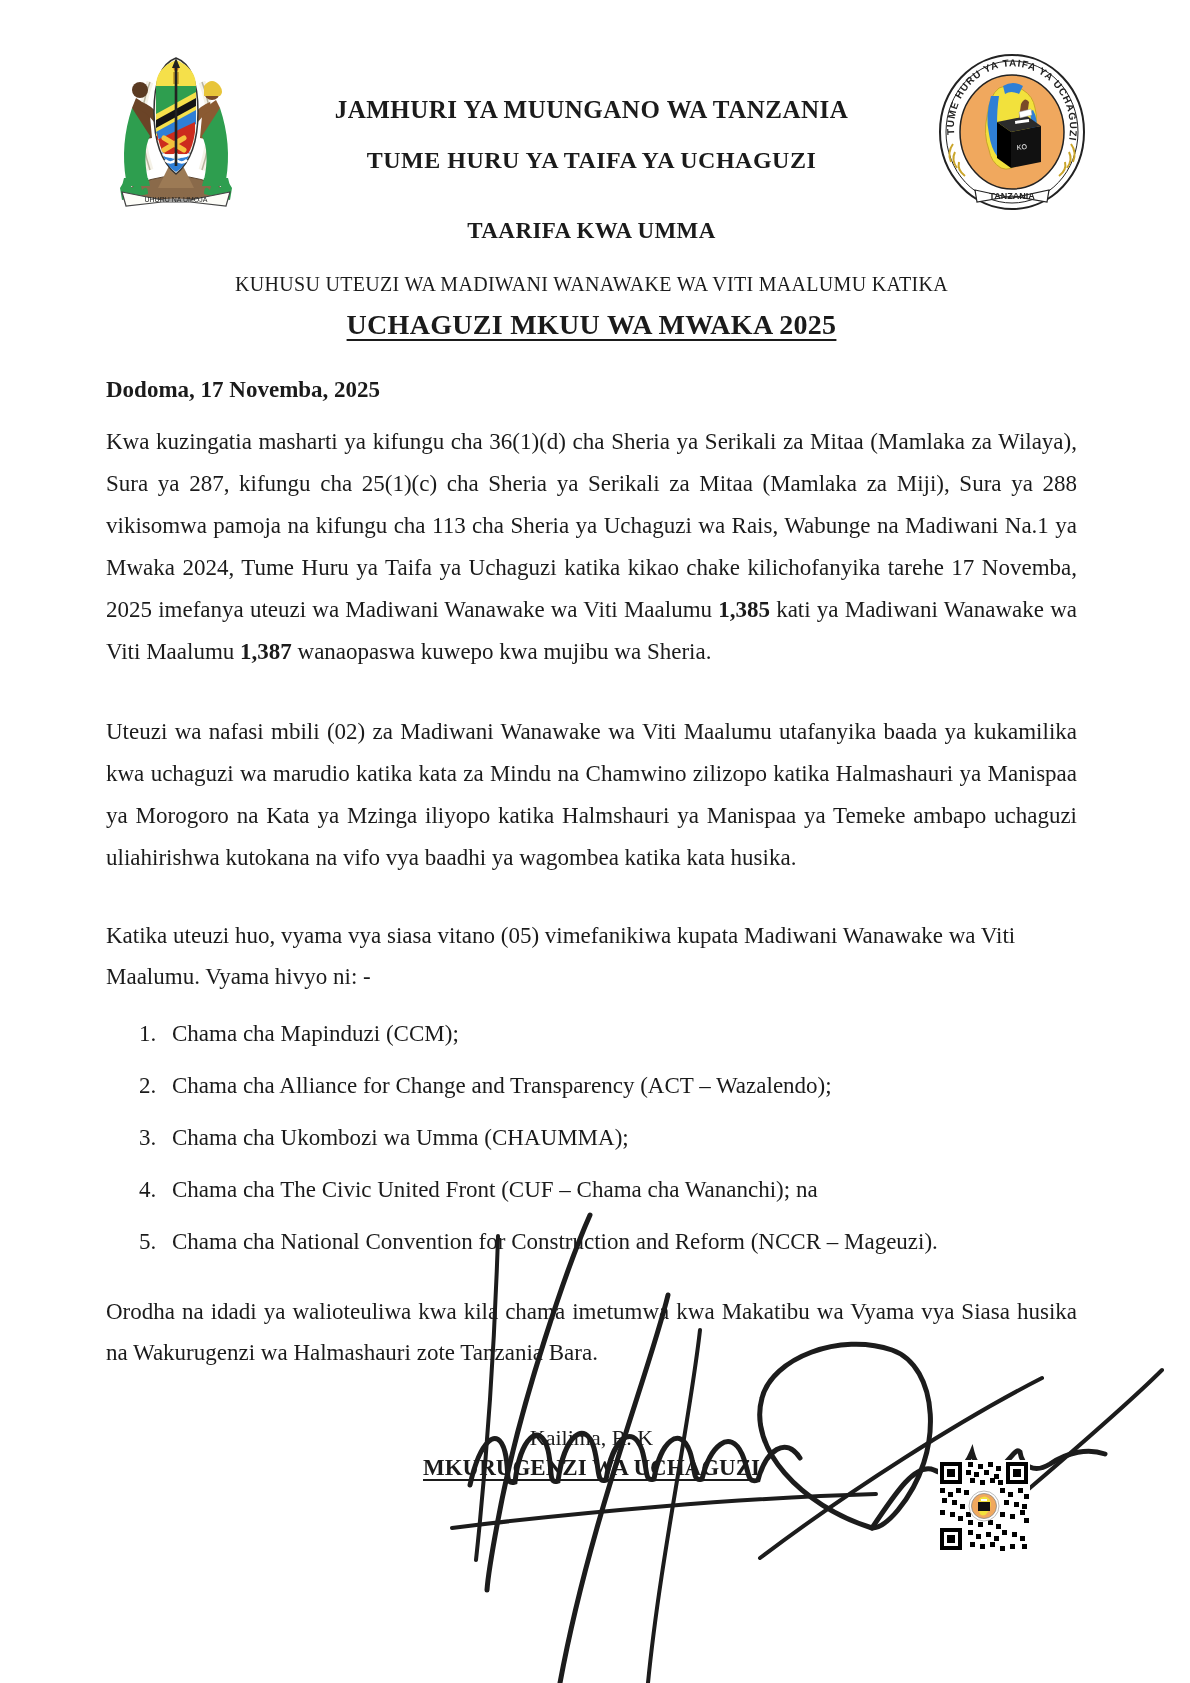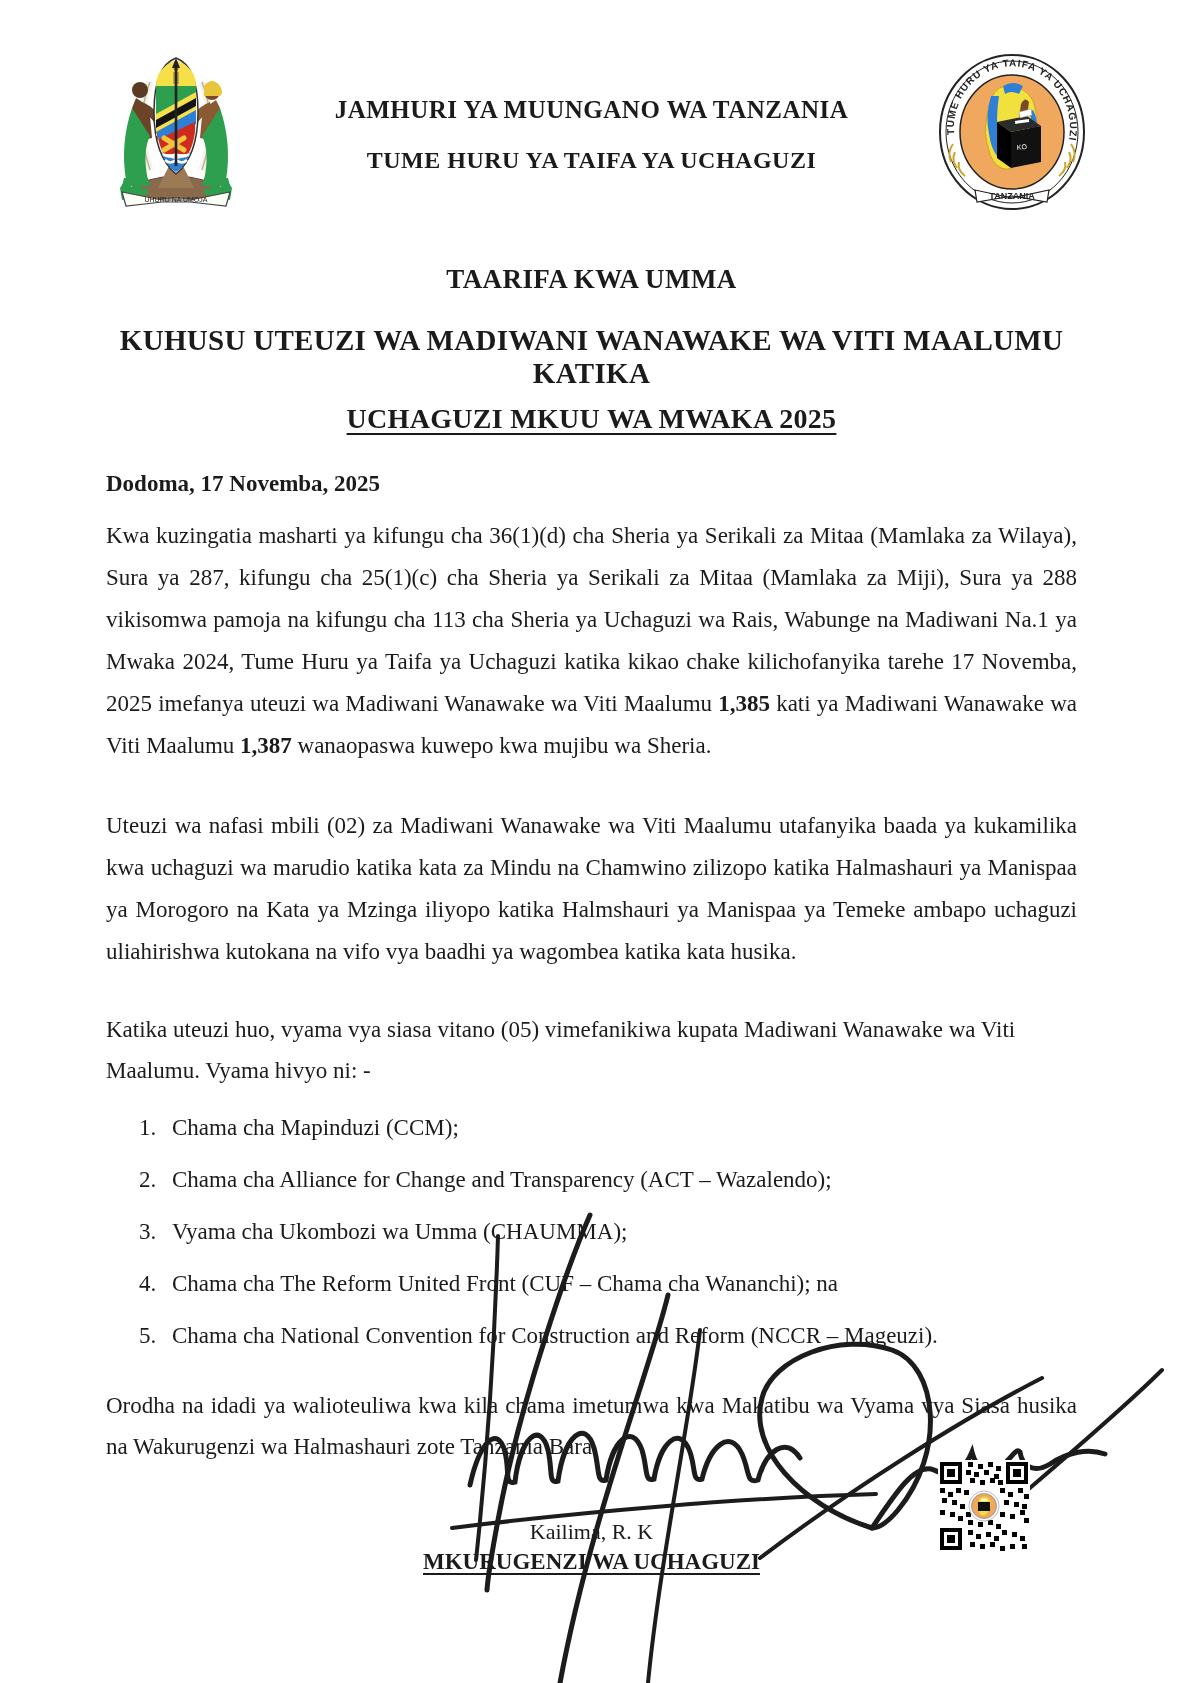--- a/index.html
+++ b/index.html
@@ -33,25 +33,25 @@
   }
   .header-line1{
     font-size:25px;font-weight:bold;letter-spacing:0.5px;
   }
   .header-line2{
     font-size:24px;font-weight:bold;letter-spacing:0.5px;
     margin-top:23px;
   }
   
   .notice-title{
-    text-align:center;font-size:27px;font-weight:bold;
-    margin-top:46px;letter-spacing:0.4px;
+    text-align:center;font-size:23px;font-weight:bold;
+    letter-spacing:0.4px;
   }
   .subject1{
-    text-align:center;font-size:29px;font-weight:bold;
+    text-align:center;font-size:20px;font-weight:normal;
     margin-top:29px;letter-spacing:0.3px;
   }
   .subject2{
     text-align:center;font-size:28px;font-weight:bold;
     margin-top:13px;letter-spacing:0.3px;
   }
   .subject2 span{
     text-decoration:underline;
     text-underline-offset:5px;
   }
@@ -238,25 +238,25 @@
     <div class="party-item">
       <span class="party-num">1.</span>
       <span class="party-text">Chama cha Mapinduzi (CCM);</span>
     </div>
     <div class="party-item">
       <span class="party-num">2.</span>
       <span class="party-text">Chama cha Alliance for Change and Transparency (ACT – Wazalendo);</span>
     </div>
     <div class="party-item">
       <span class="party-num">3.</span>
-      <span class="party-text">Vyama cha Ukombozi wa Umma (CHAUMMA);</span>
+      <span class="party-text">Chama cha Ukombozi wa Umma (CHAUMMA);</span>
     </div>
     <div class="party-item">
       <span class="party-num">4.</span>
-      <span class="party-text">Chama cha The Reform United Front (CUF – Chama cha Wananchi); na</span>
+      <span class="party-text">Chama cha The Civic United Front (CUF – Chama cha Wananchi); na</span>
     </div>
     <div class="party-item">
       <span class="party-num">5.</span>
       <span class="party-text">Chama cha National Convention for Construction and Reform (NCCR – Mageuzi).</span>
     </div>
   </div>
 
   <div class="para closing">Orodha na idadi ya walioteuliwa kwa kila chama imetumwa kwa Makatibu wa Vyama vya Siasa husika na Wakurugenzi wa Halmashauri zote Tanzania Bara.</div>
 
   <div class="sign-block">

